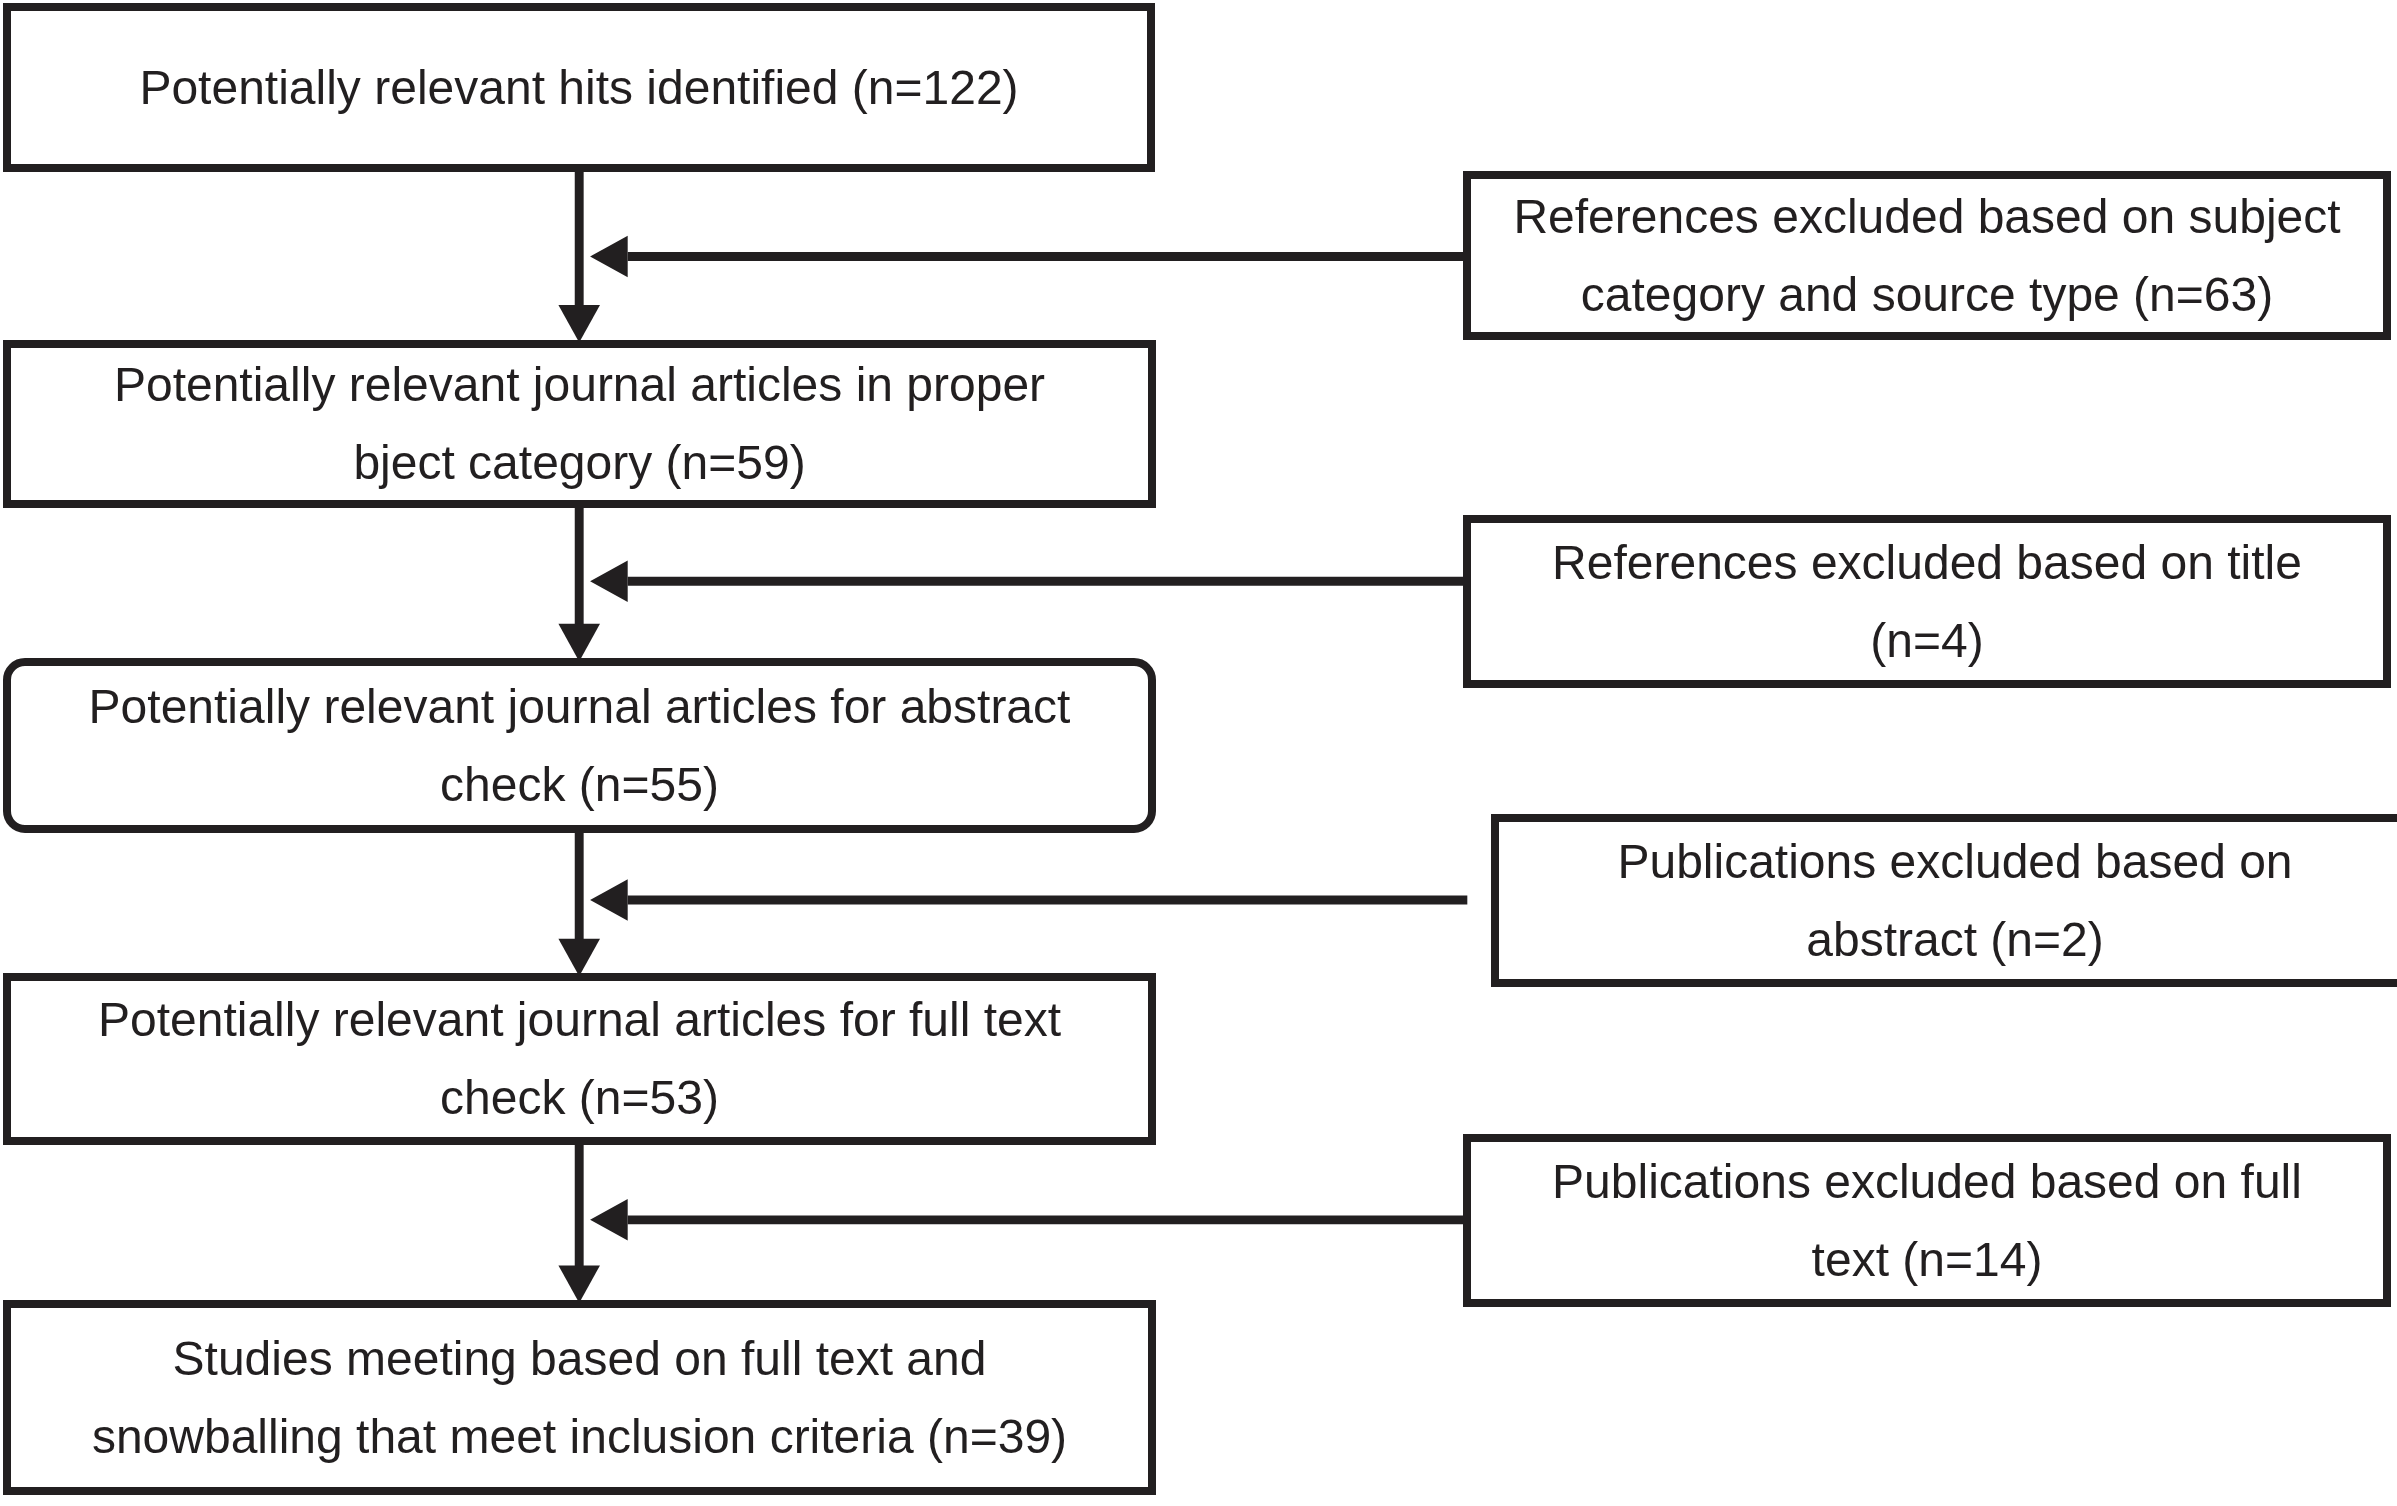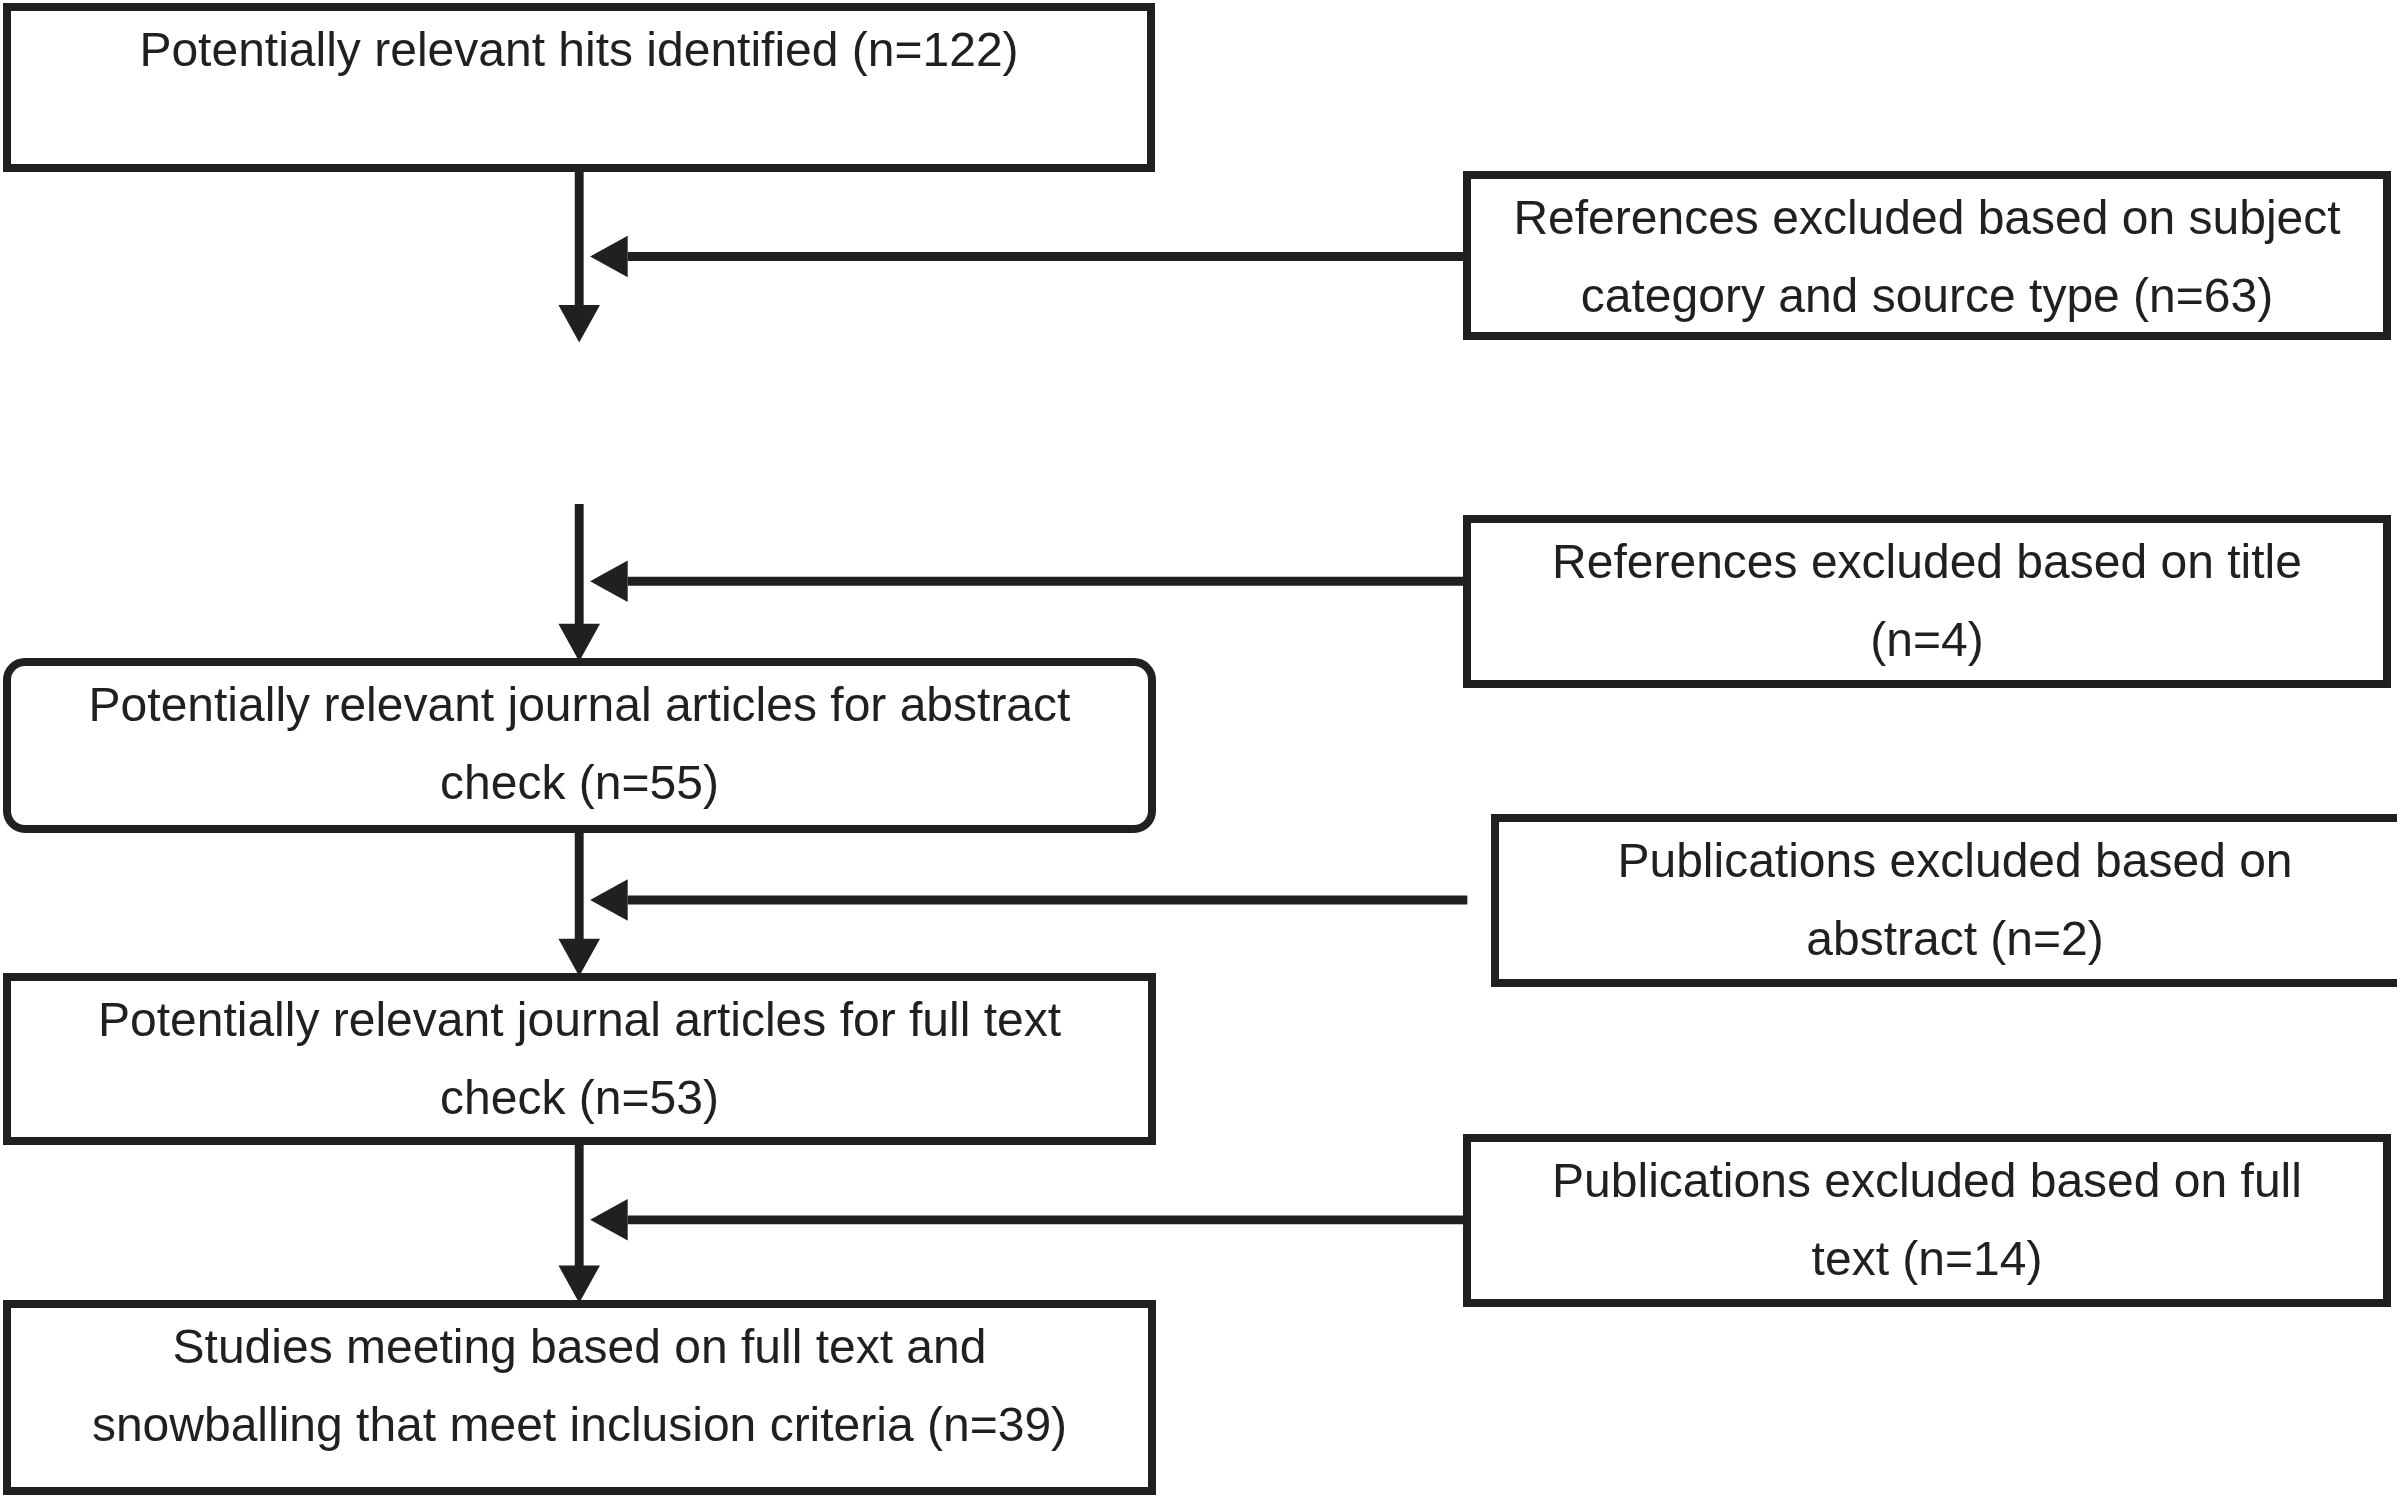--- a/index.html
+++ b/index.html
@@ -19,20 +19,21 @@
     height: 1507px;
   }
   .box {
     position: absolute;
     box-sizing: border-box;
     background: #ffffff;
     border: 8px solid #221f20;
     display: flex;
     flex-direction: column;
     align-items: center;
+    justify-content: center;
     text-align: center;
   }
   .box .line {
     white-space: nowrap;
     font-size: 48px;
     line-height: 1.62;
     letter-spacing: 0px;
   }
   
   .fb1 { left: 3px;    top: 3px;    width: 1152px; height: 169px; }
@@ -76,20 +77,24 @@
     <polygon points="596,909 634,888 634,930" fill="#221f20"></polygon>
 
     <line x1="1482" y1="1232" x2="634" y2="1232" stroke="#221f20" stroke-width="9"></line>
     <polygon points="596,1232 634,1211 634,1253" fill="#221f20"></polygon>
   </svg>
 
   <div class="box fb1">
     <div class="line">Potentially relevant hits identified (n=122)</div>
   </div>
 
+  <div class="box fb2">
+    <div class="line">Potentially relevant journal articles in proper</div>
+    <div class="line">bject category (n=59)</div>
+  </div>
 
   <div class="box fb3">
     <div class="line">Potentially relevant journal articles for abstract</div>
     <div class="line">check (n=55)</div>
   </div>
 
   <div class="box fb4">
     <div class="line">Potentially relevant journal articles for full text</div>
     <div class="line">check (n=53)</div>
   </div>

